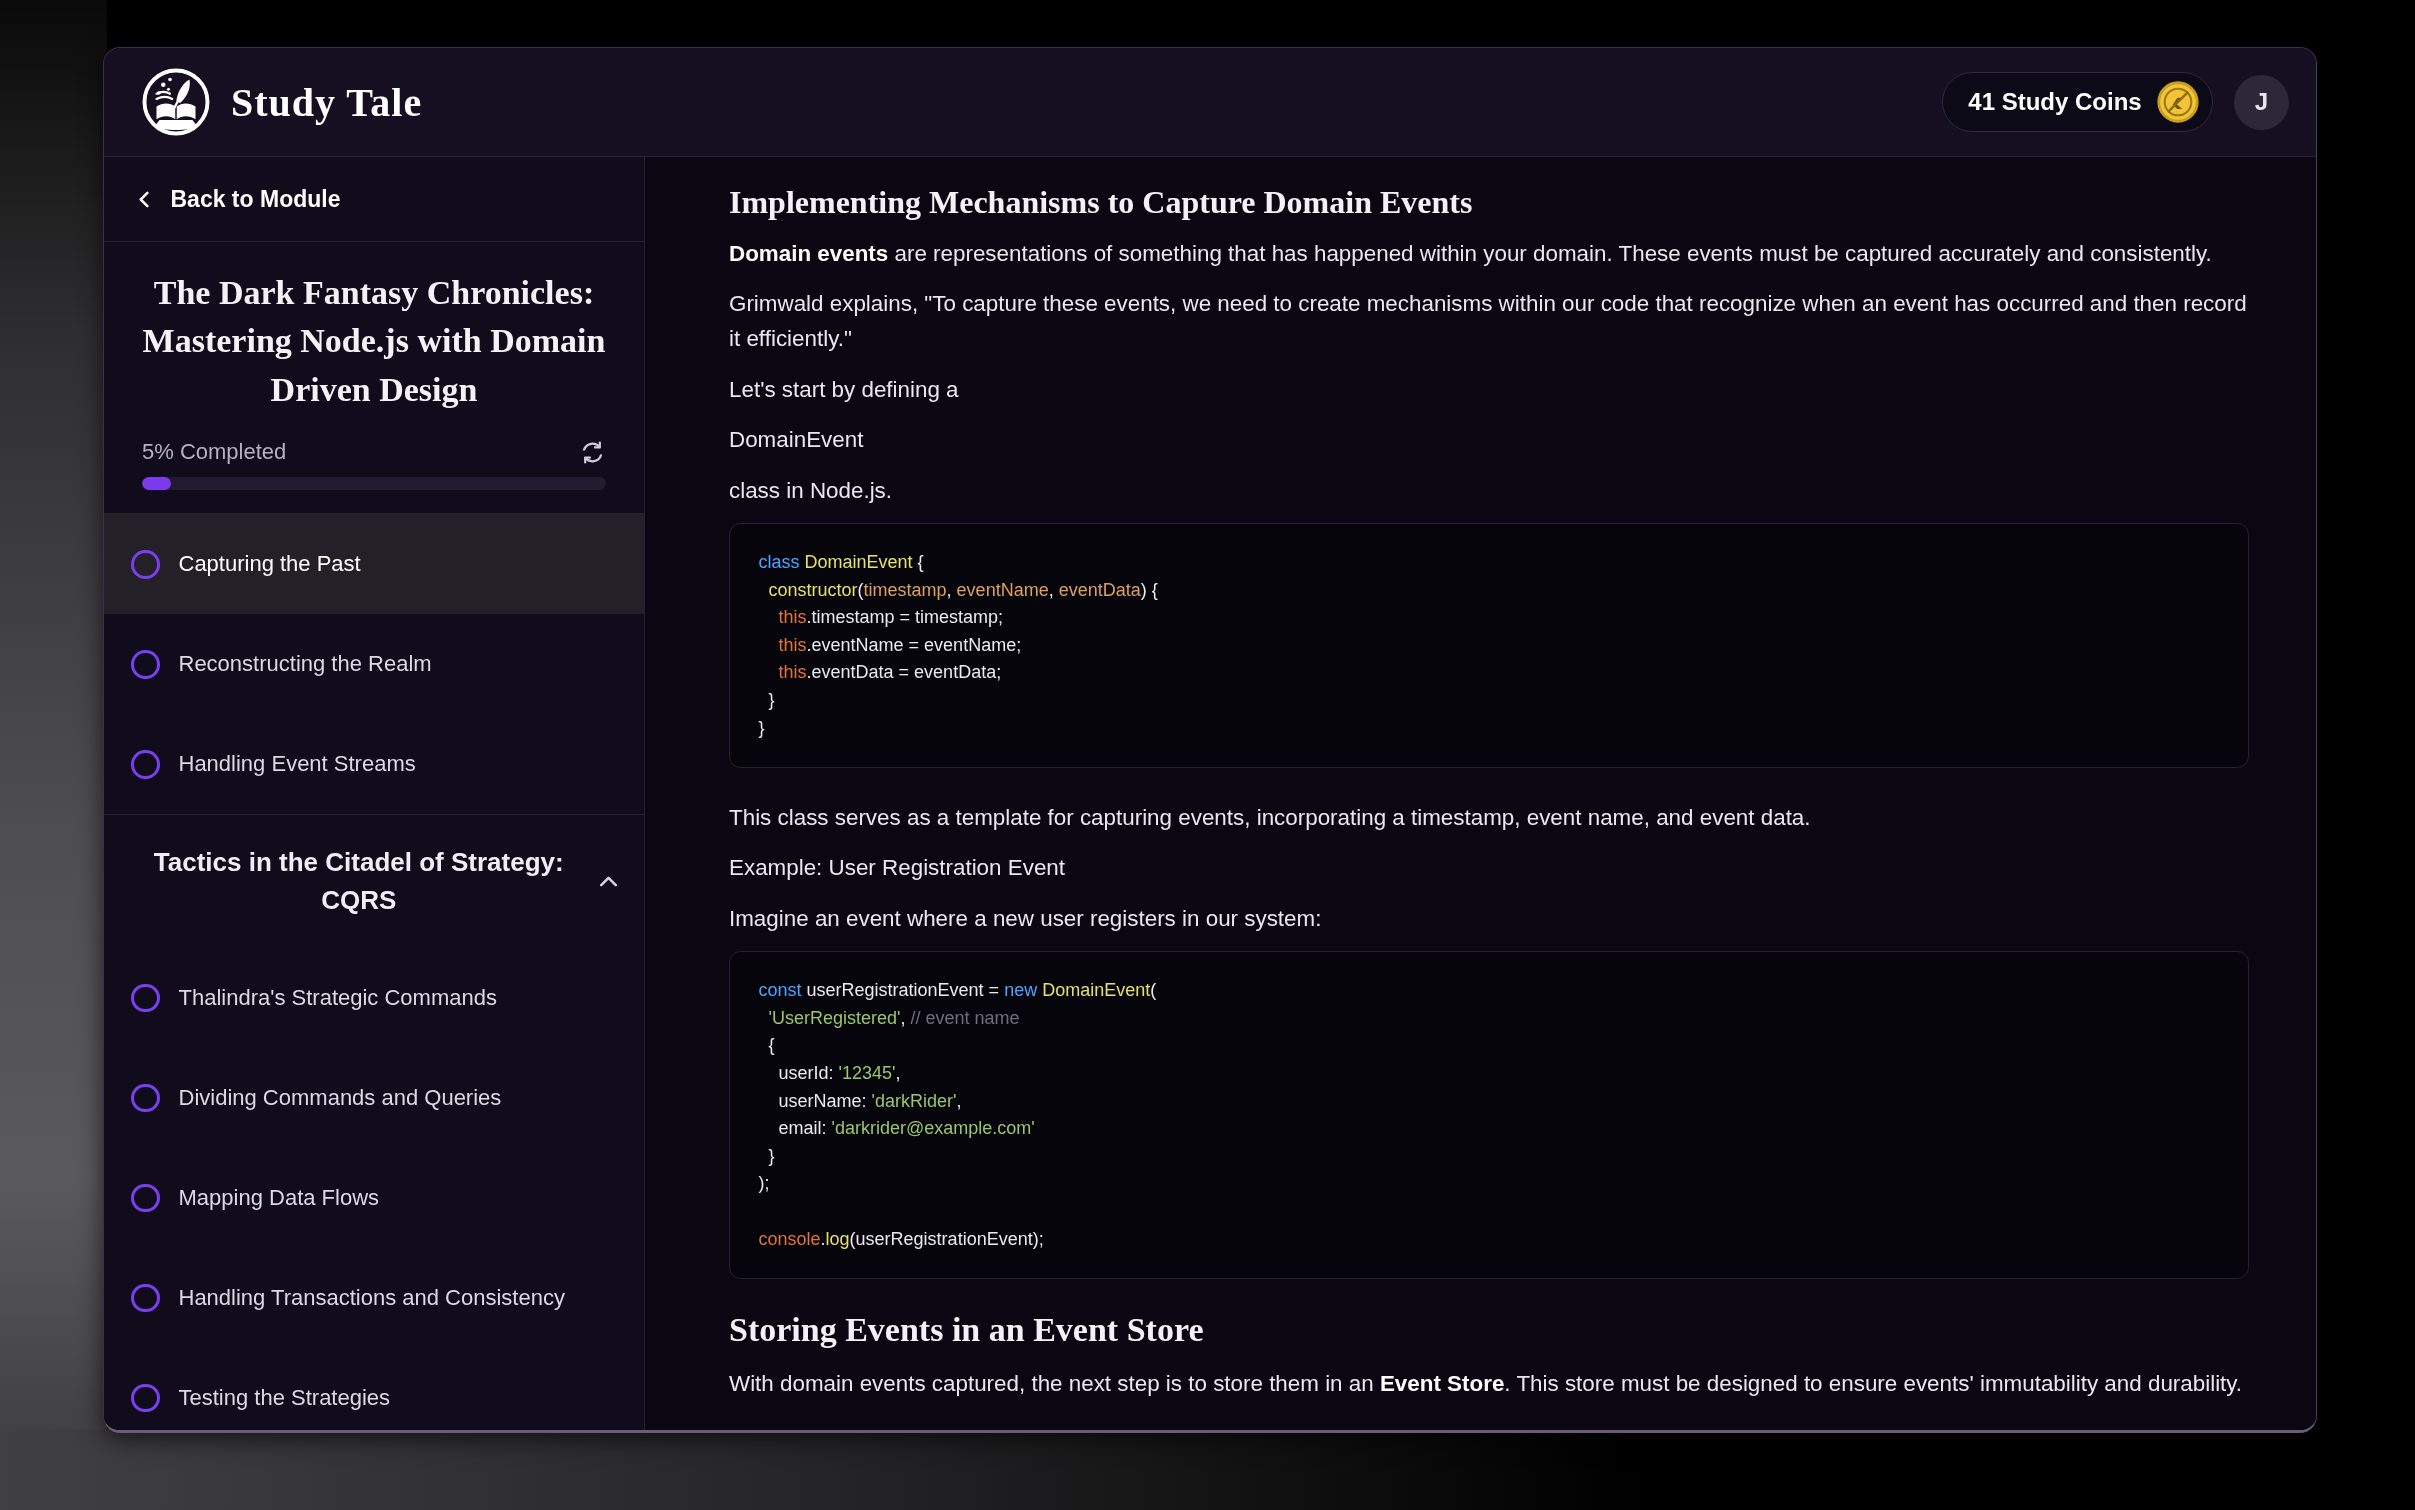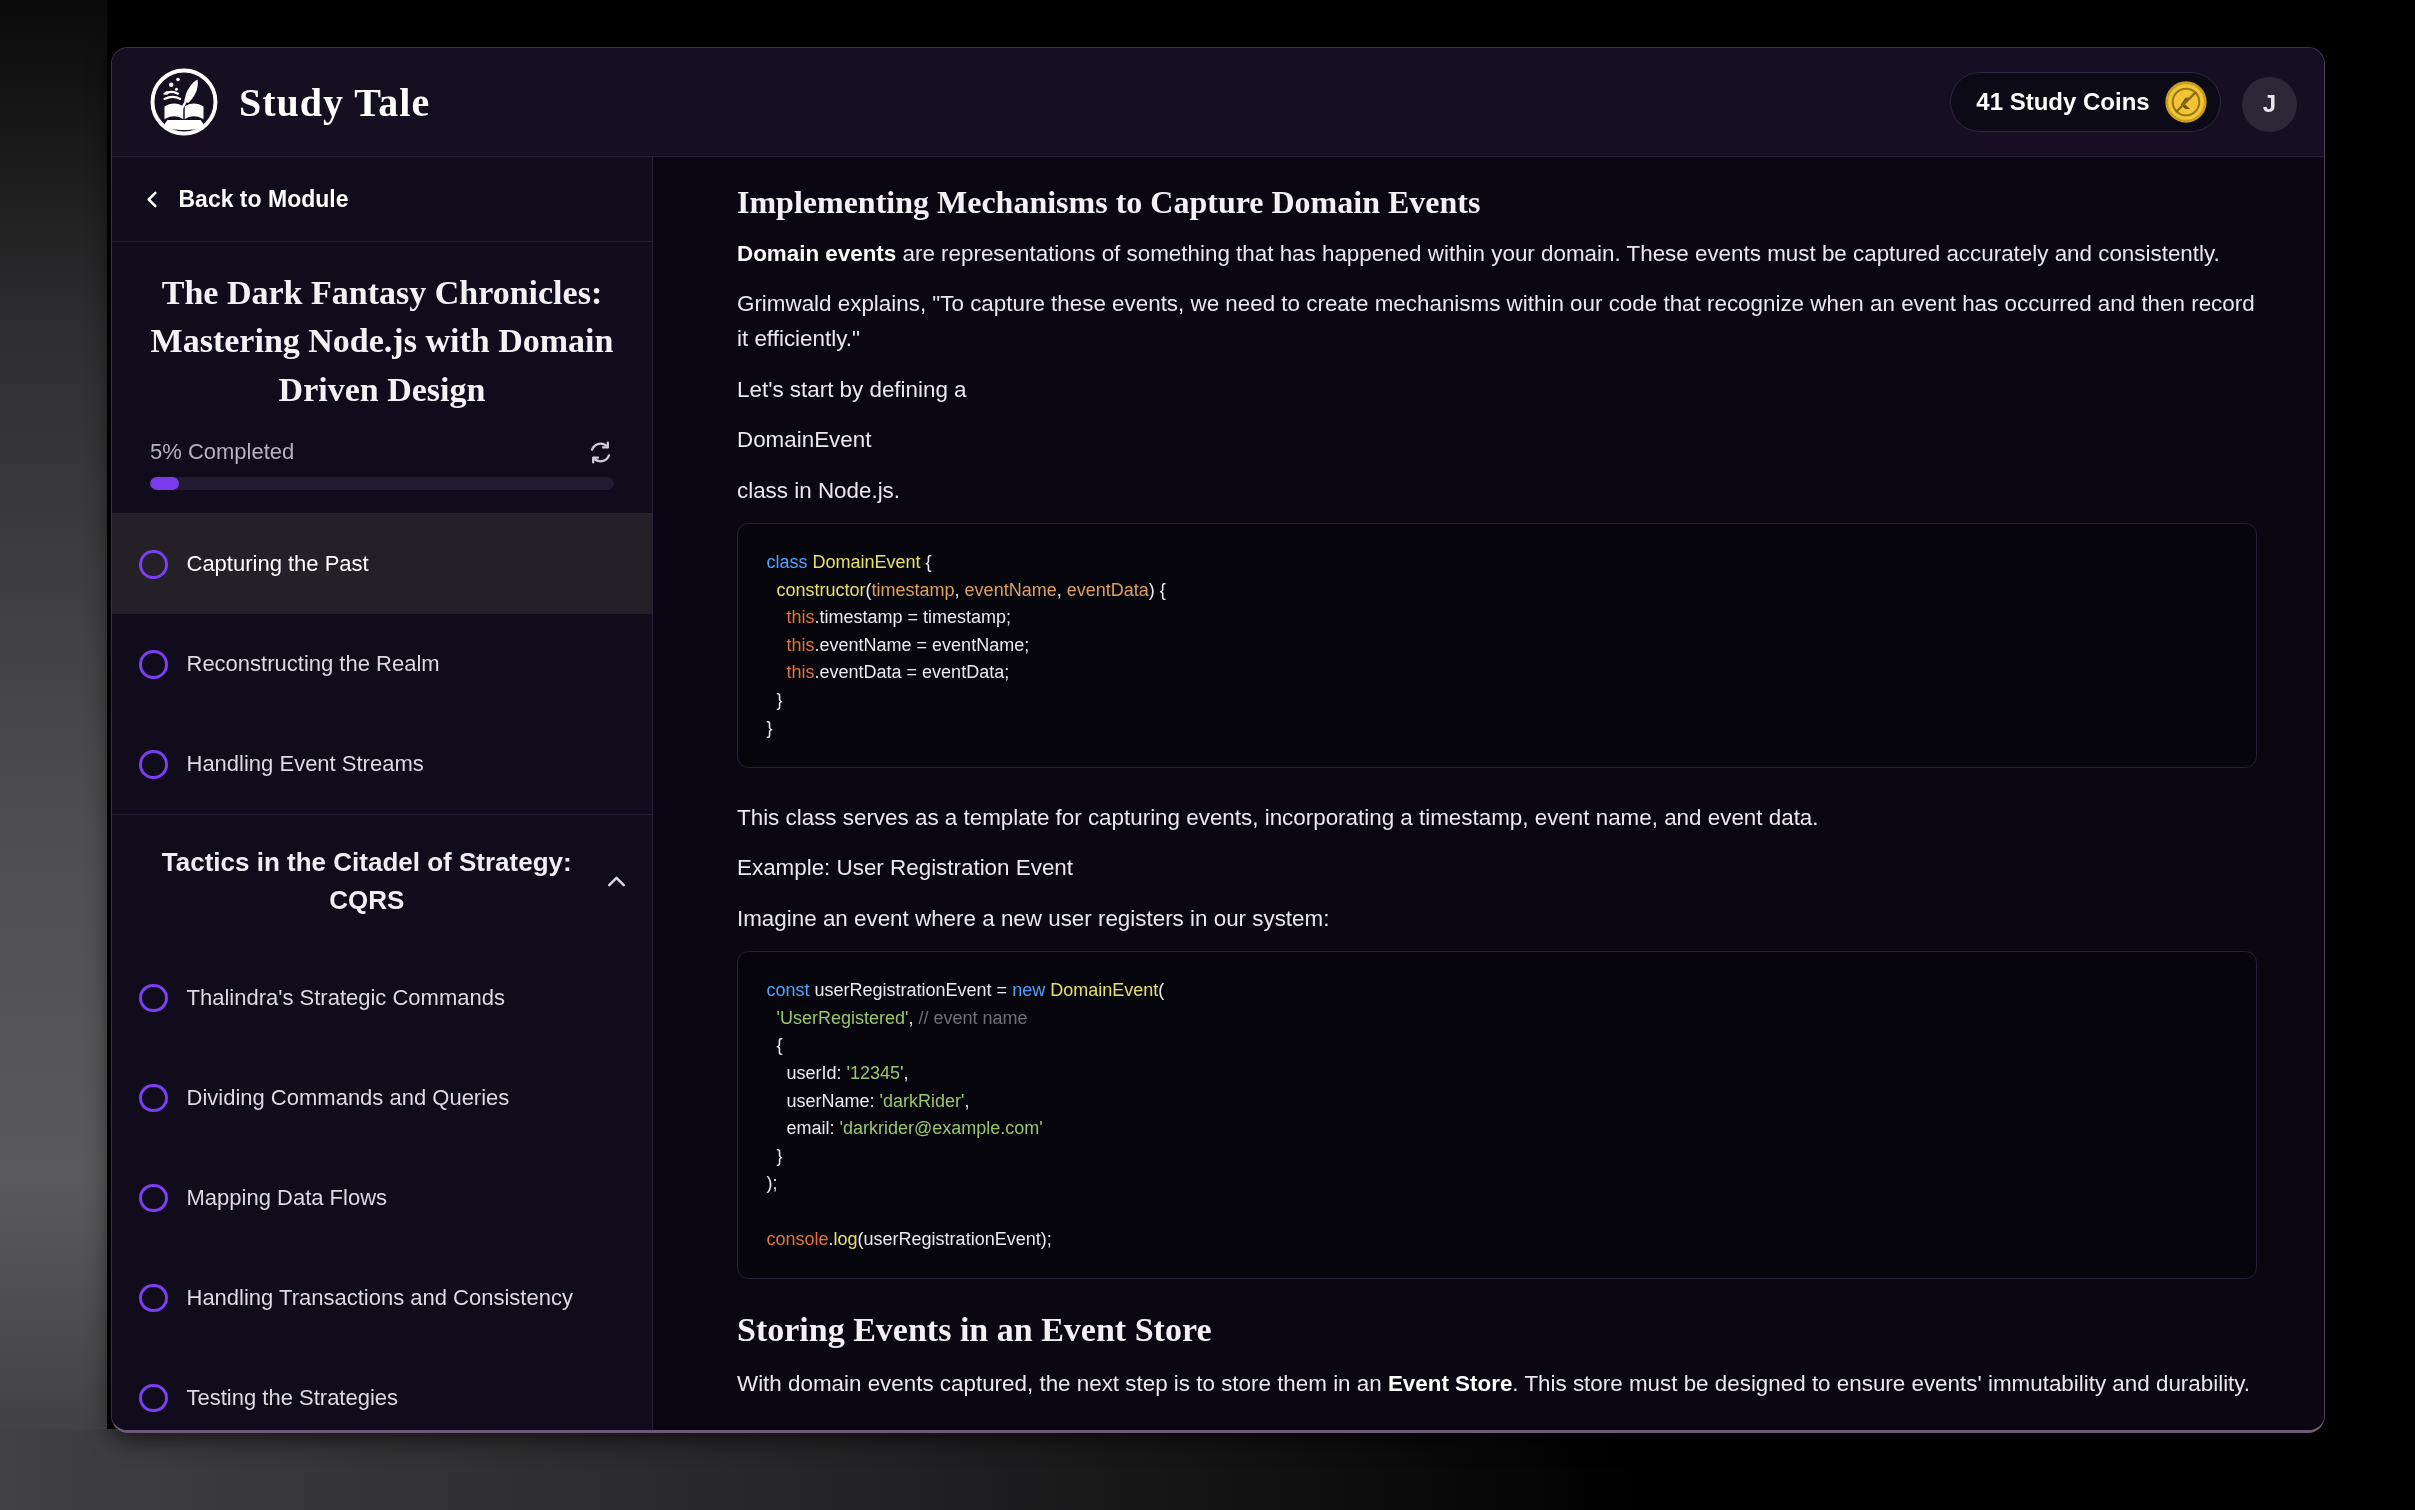--- a/index.html
+++ b/index.html
@@ -3,30 +3,30 @@
 <meta charset="utf-8">
 <style>
   html,body{margin:0;padding:0;background:#000;}
   .stage{position:relative;width:2416px;height:1510px;background:#000;overflow:hidden;
          font-family:"Liberation Sans","DejaVu Sans",sans-serif;-webkit-font-smoothing:antialiased;}
   .bg-left{position:absolute;left:0;top:0;width:107px;height:100%;
            background:linear-gradient(180deg,#0a0a0a 0%,#2e2e30 22%,#4e4e50 55%,#5a5a5c 78%,#3a3a3c 100%);}
   .bg-bottom{position:absolute;left:0;top:1429px;width:100%;height:82px;
              background:linear-gradient(90deg,#414143 0%,#242426 35%,#000 68%);}
   
-  .window{position:absolute;left:111px;top:47px;width:2212px;height:1382px;background:#0b0813;
+  .window{position:absolute;left:103px;top:47px;width:2212px;height:1382px;background:#0b0813;
           border:1px solid #3a3150;border-right:1.9px solid #4a4058;border-bottom:3.8px solid #6b5a79;
           border-radius:17px;overflow:hidden;display:flex;flex-direction:column;box-shadow:0 5.7px 23px rgba(0,0,0,.65);}
   .topbar{height:108px;min-height:108px;background:#150f21;border-bottom:1px solid #262038;
           display:flex;align-items:center;justify-content:space-between;padding:0 27px 0 36px;}
   .brand{display:flex;align-items:center;gap:19px;cursor:pointer;}
   .logo{display:flex;}
   .logo svg{width:72px;height:72px;}
   .brand-name{font-family:"Liberation Serif","DejaVu Serif",serif;font-size:40px;font-weight:700;color:#fff;letter-spacing:1px;}
-  .topbar-right{display:flex;align-items:flex-end;gap:21px;}
+  .topbar-right{display:flex;align-items:center;gap:21px;}
   .coins{display:flex;align-items:center;gap:15px;background:#0d0a17;border:1.9px solid #2e2840;
          border-radius:950px;padding:7.6px 13.3px 7.6px 25px;cursor:pointer;}
   .coins-label{font-size:24px;font-weight:700;color:#fff;}
   .coin-icon{display:flex;}
   .coin-icon svg{width:42px;height:42px;}
   .avatar{width:55px;height:55px;border-radius:50%;background:#2c2837;color:#e8e6ee;font-size:24px;font-weight:600;
           display:flex;align-items:center;justify-content:center;cursor:pointer;}
   .body-row{flex:1;display:flex;min-height:0;}
   
   .sidebar{width:540px;min-width:540px;background:#110c1c;border-right:1px solid #262038;

